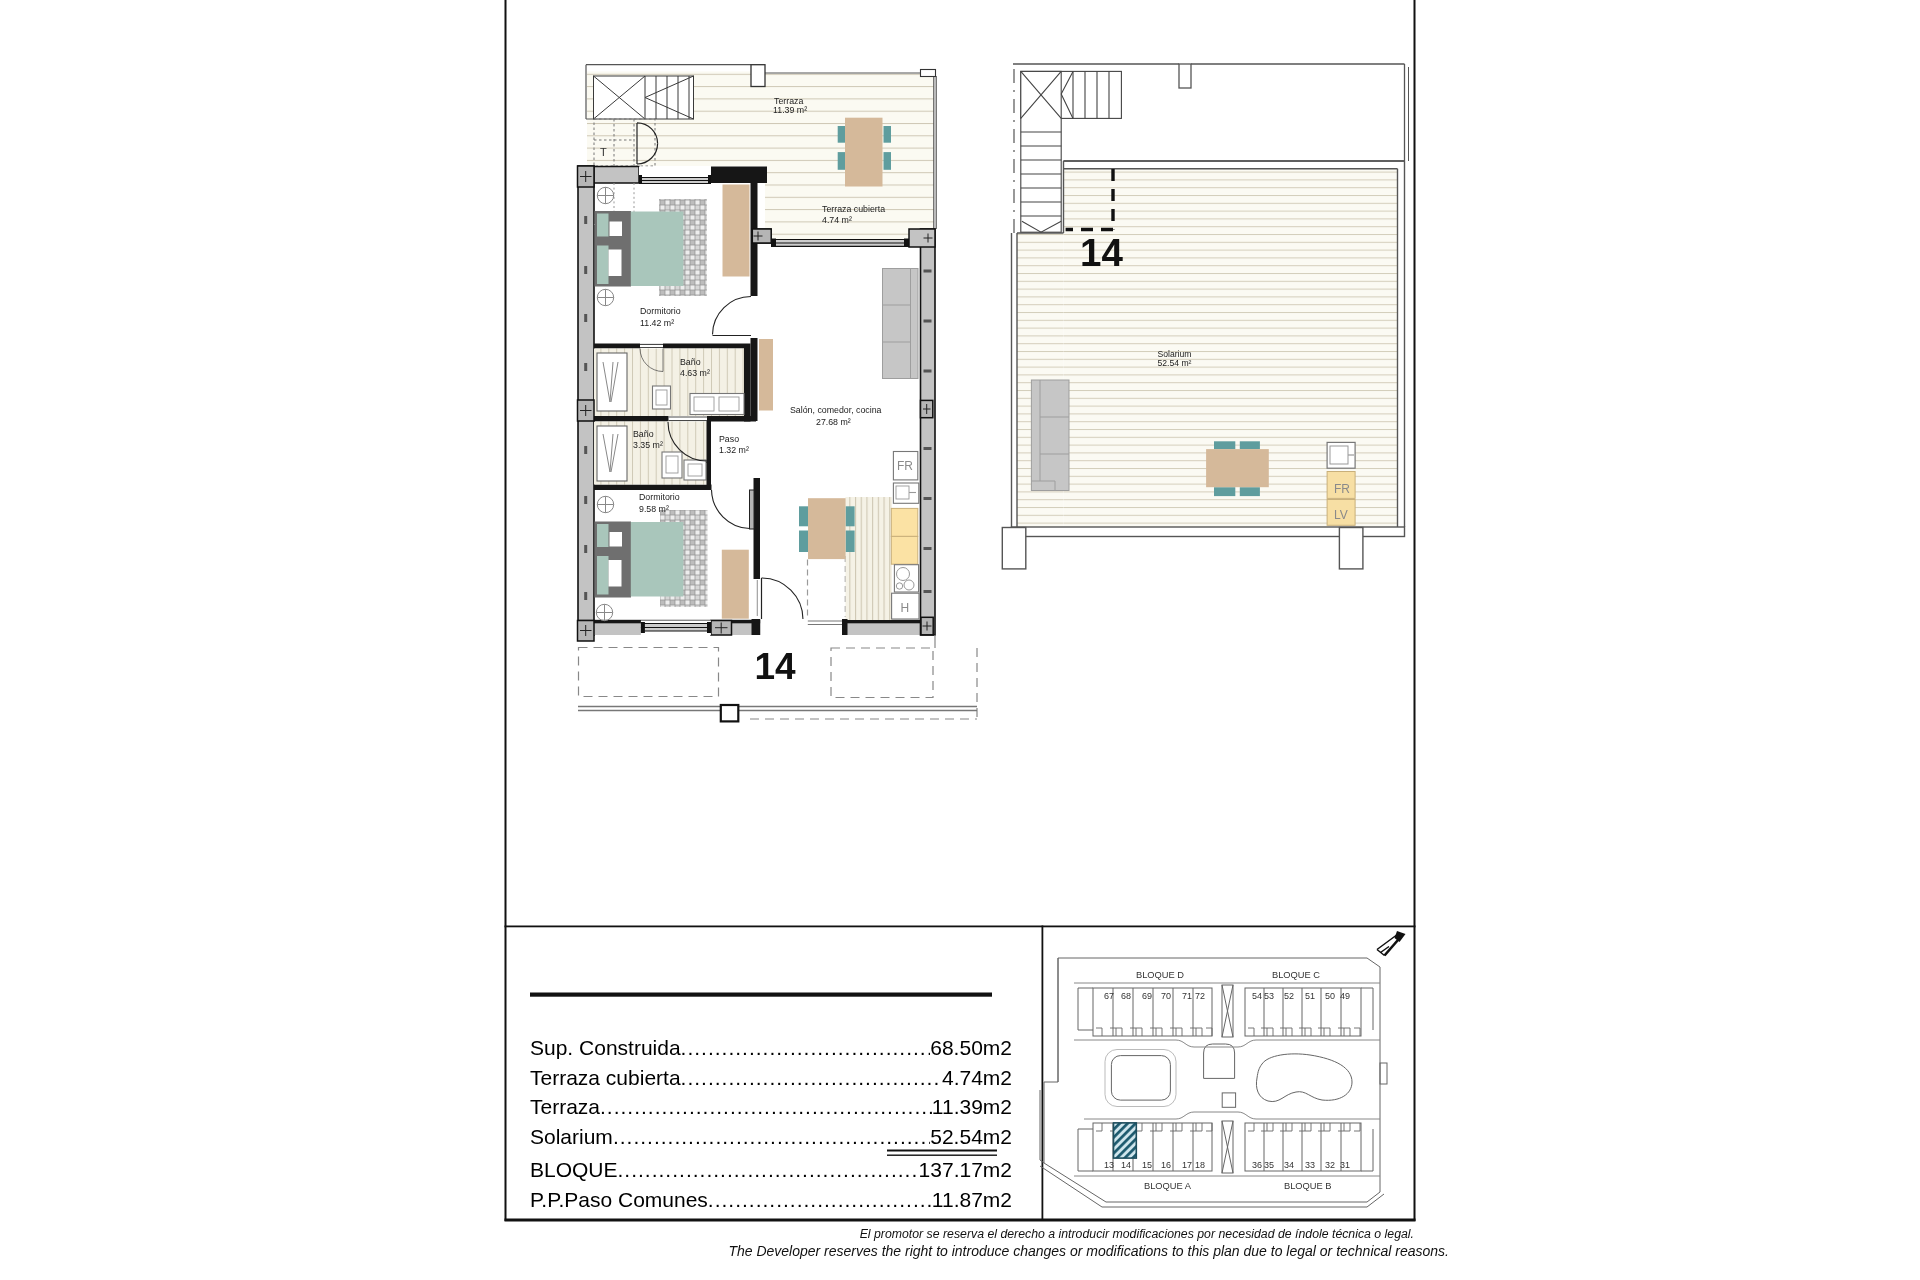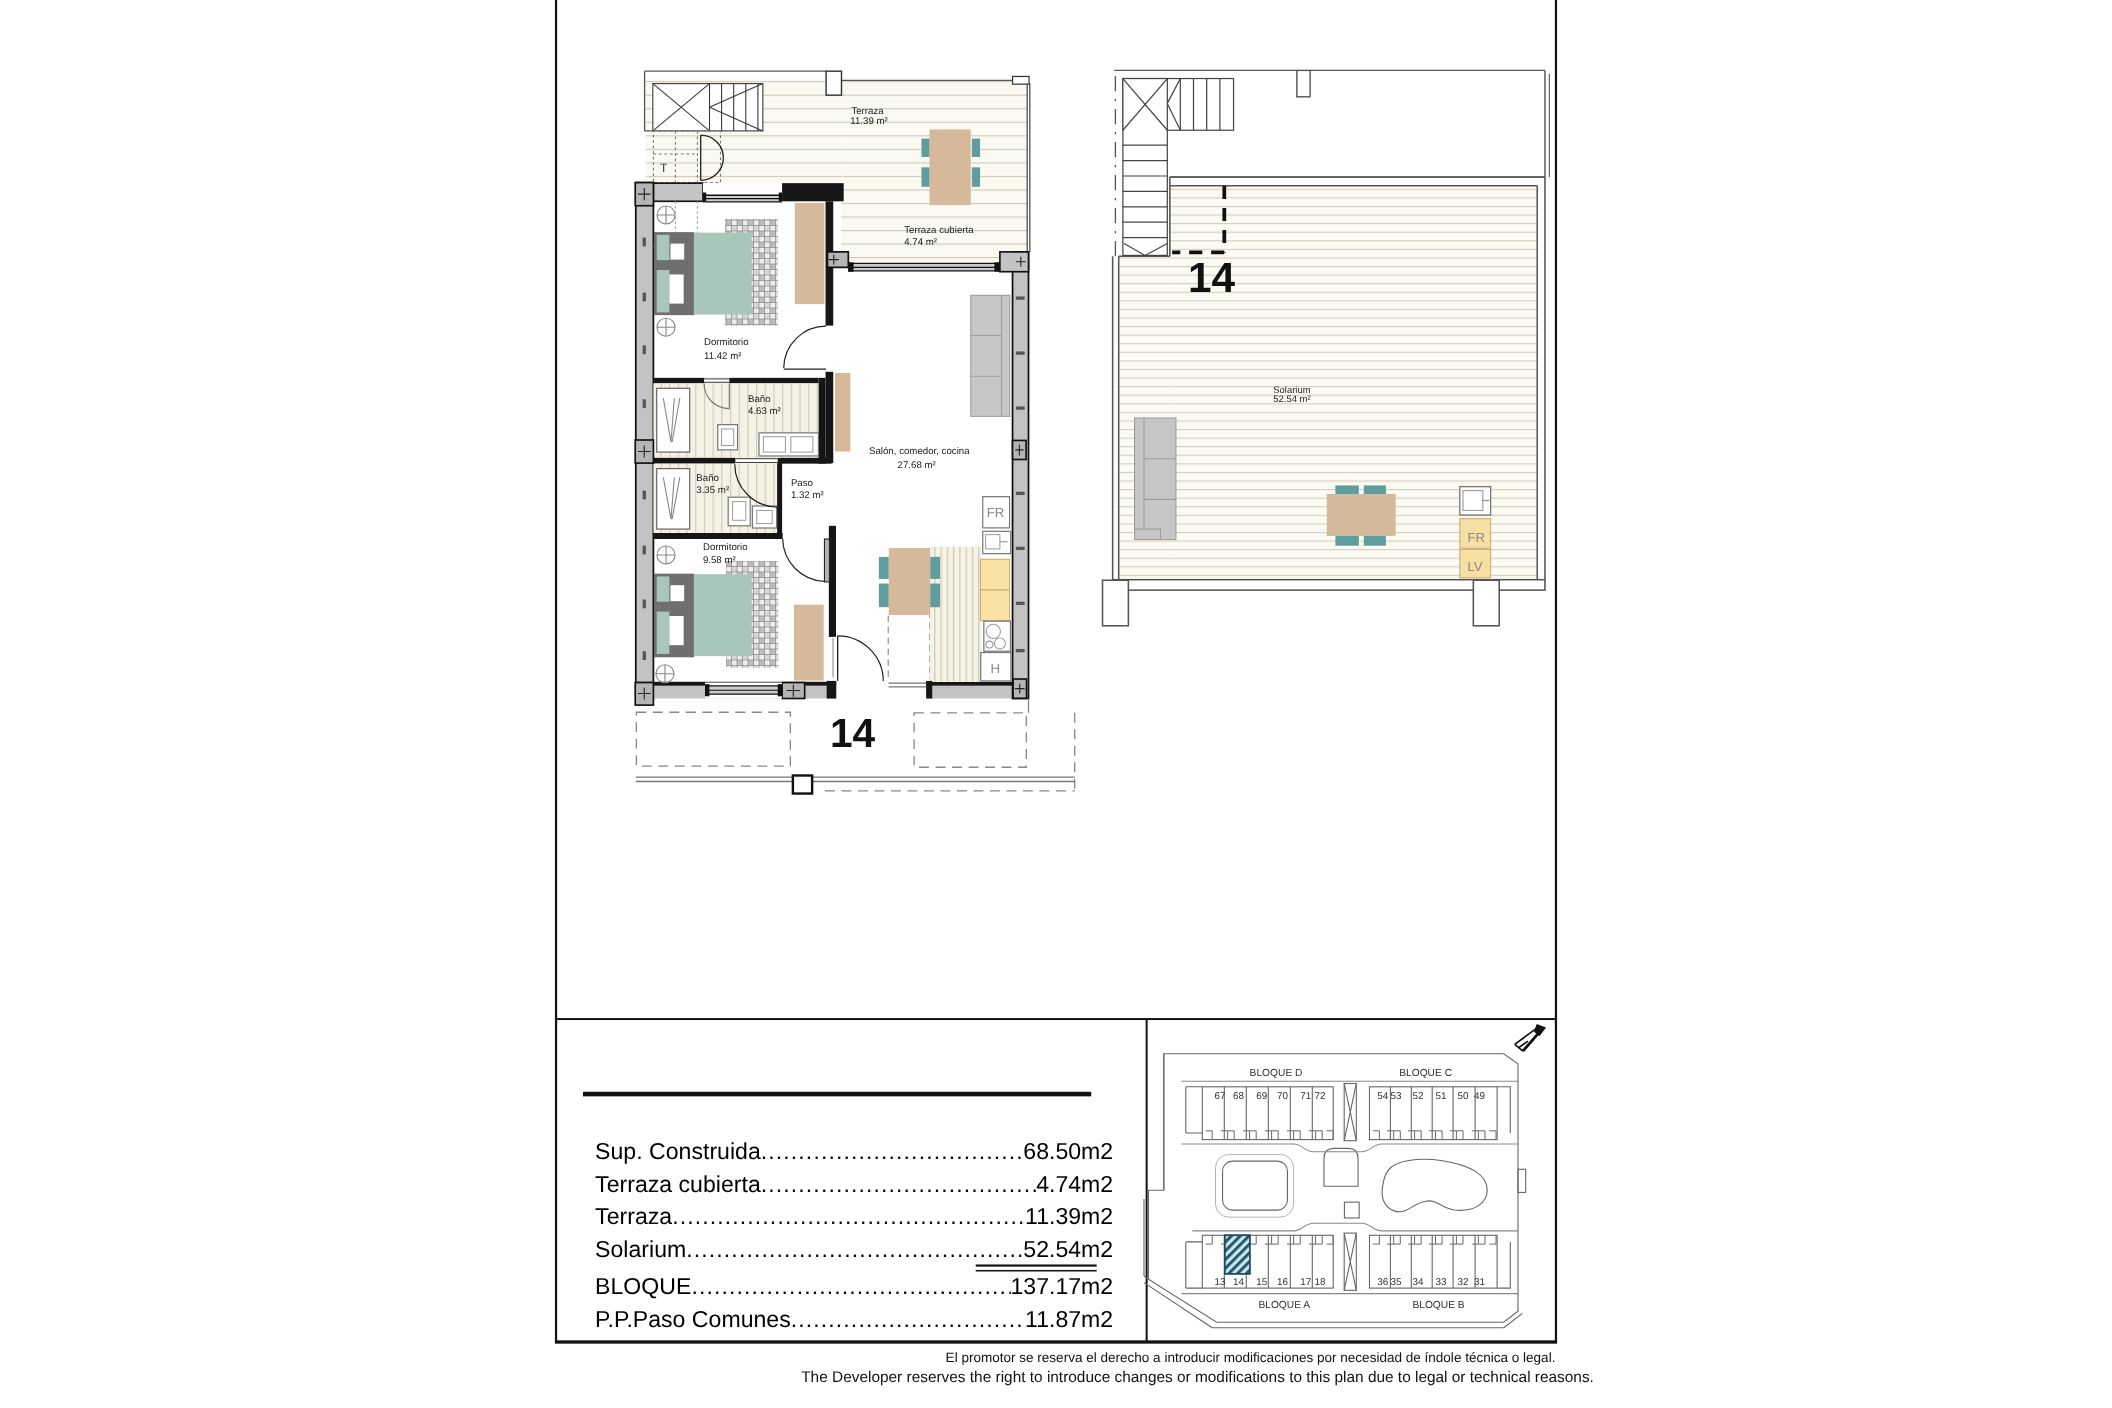--- a/index.html
+++ b/index.html
@@ -1,23 +1,23 @@
 <!DOCTYPE html>
 <html><head>
 <meta charset="utf-8">
 <style>
   html,body{margin:0;padding:0;background:#ffffff;}
   #page{position:relative;width:1920px;height:1280px;background:#ffffff;overflow:hidden;
         font-family:"Liberation Sans", sans-serif;}
   svg{position:absolute;left:0;top:0;}
   .tbl{position:absolute;left:530px;top:1036px;width:482px;font-size:21px;color:#000;}
-  .row{display:flex;align-items:baseline;height:29.6px;white-space:nowrap;overflow:hidden;margin-left:11px;}
+  .row{display:flex;align-items:baseline;height:29.6px;white-space:nowrap;overflow:hidden;}
   .dots{flex:1;overflow:hidden;letter-spacing:1px;}
   .ttl{position:absolute;left:530px;top:1003px;width:482px;font-size:27px;font-weight:bold;letter-spacing:0.3px;white-space:nowrap;}
-  .disc{position:absolute;color:#111;white-space:nowrap;text-align:right;}
+  .disc{position:absolute;font-style:italic;color:#111;white-space:nowrap;text-align:right;}
 </style>
 </head>
 <body>
 <div id="page">
 <svg width="1920" height="1280" viewBox="0 0 1920 1280">
 <defs>
   <pattern id="hst" width="12" height="7.8" patternUnits="userSpaceOnUse">
     <rect width="12" height="7.8" fill="#fbfaf3"></rect>
     <rect width="12" height="1" fill="#d4cebb"></rect>
   </pattern>

